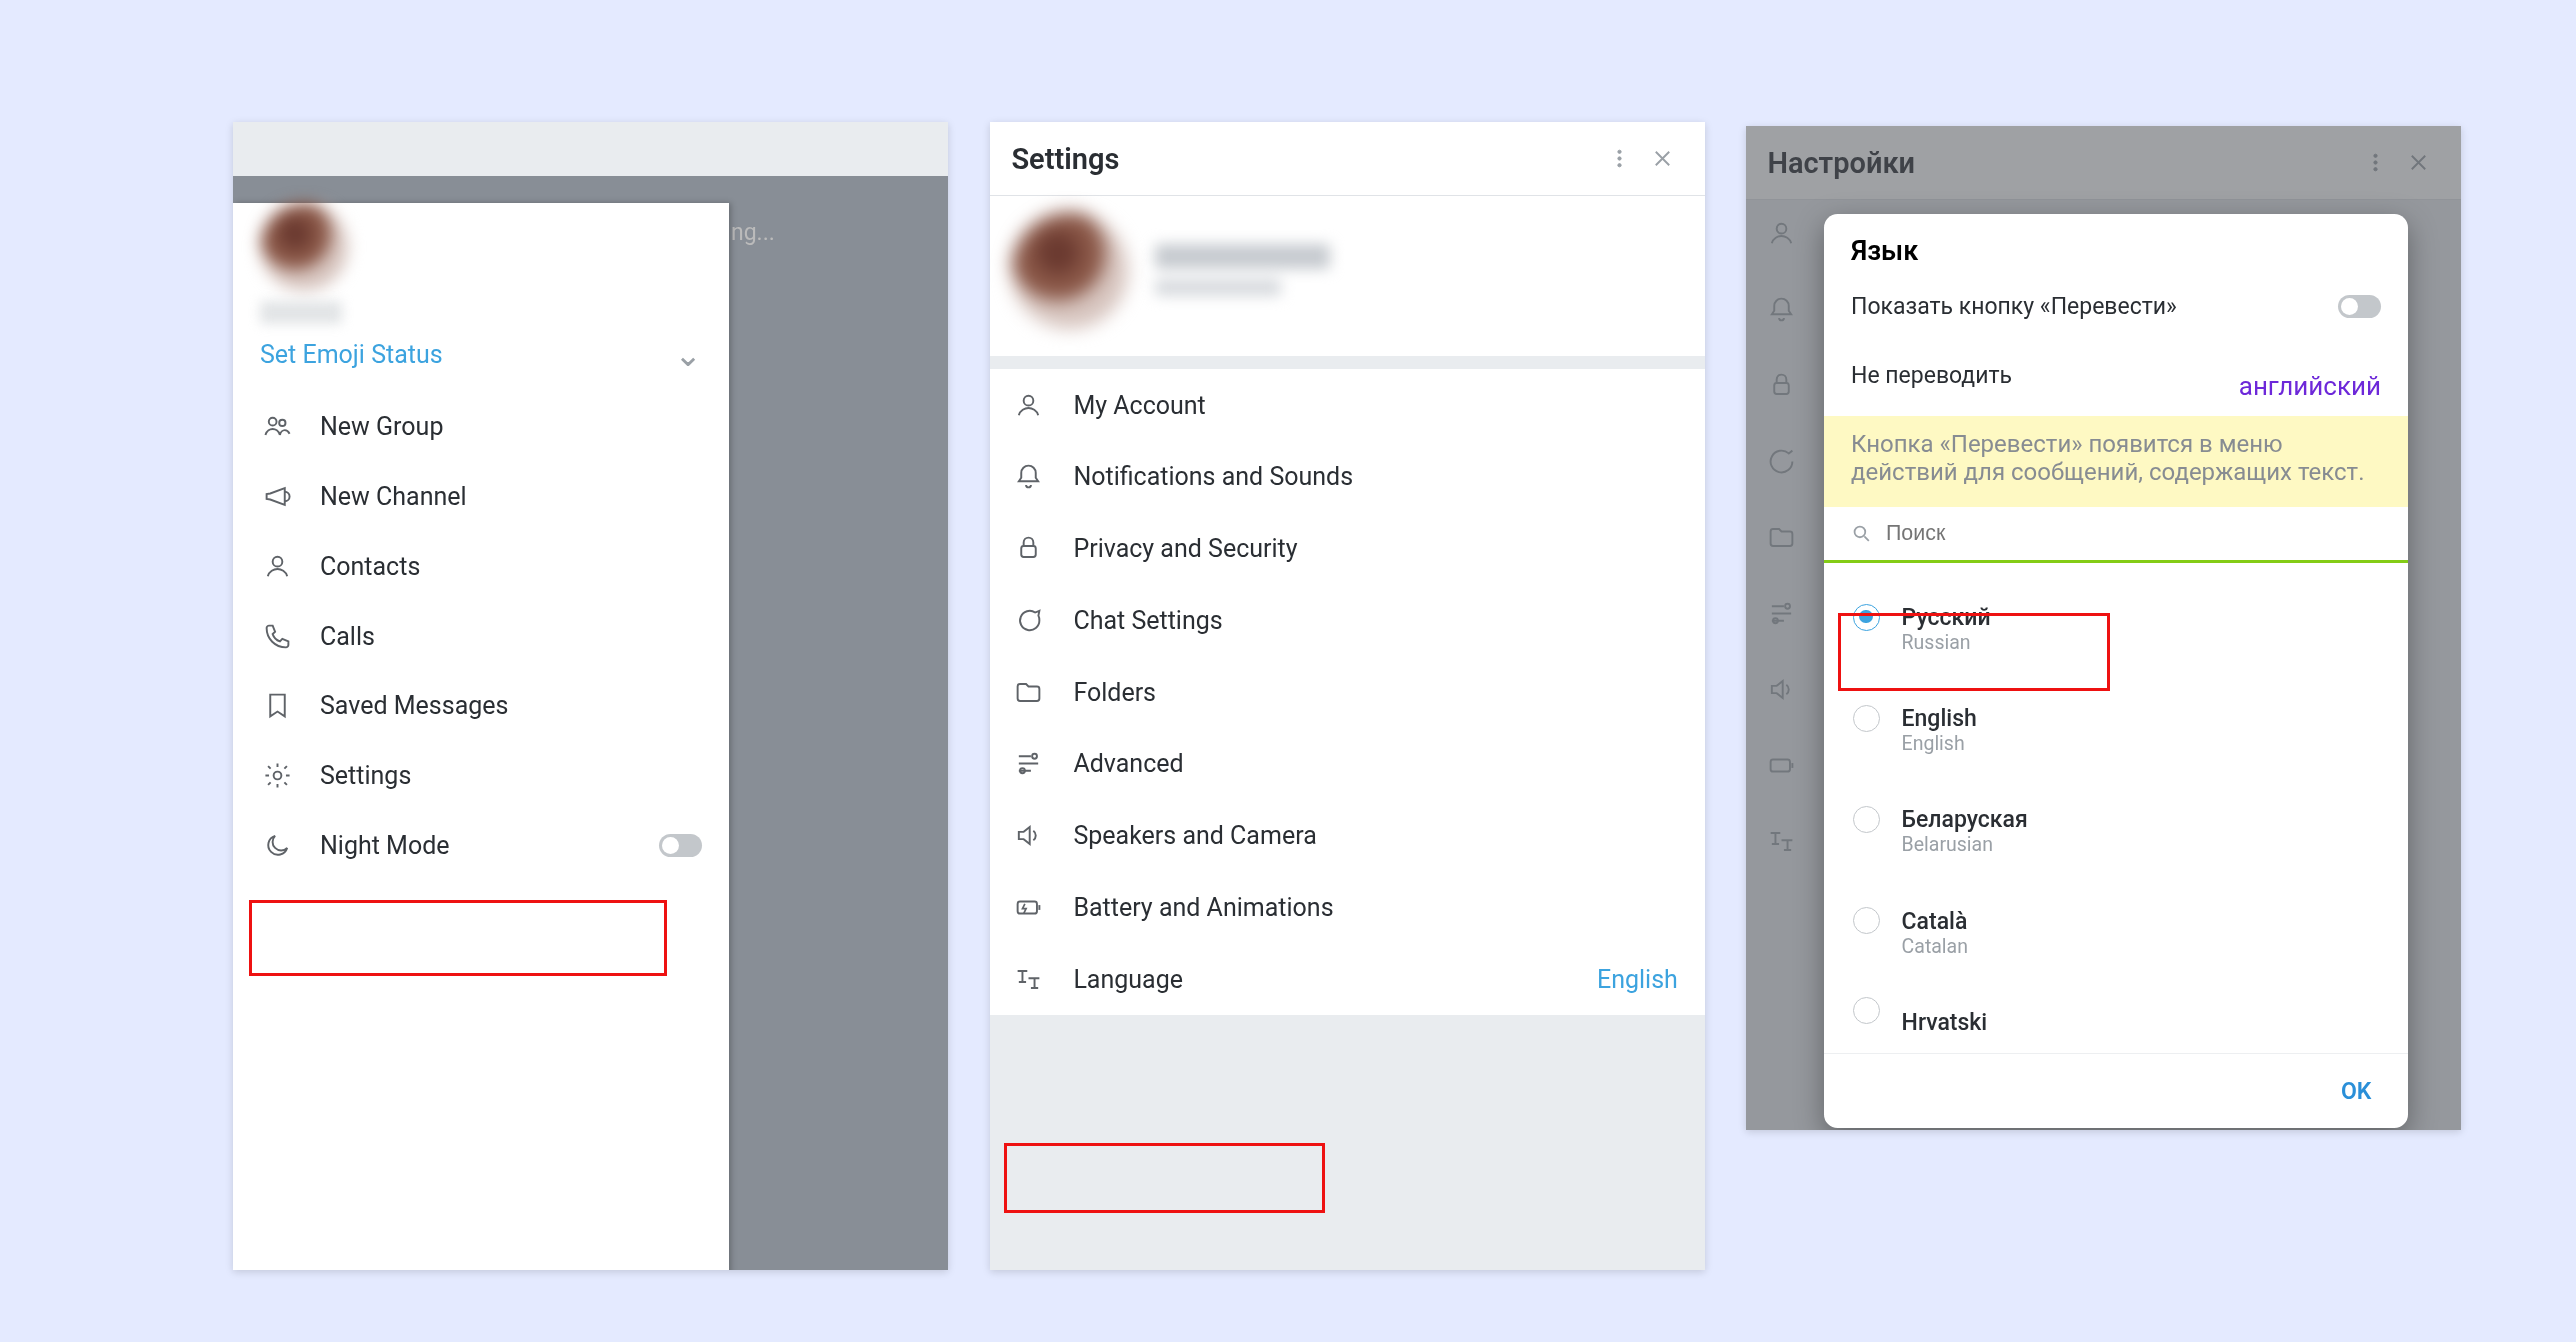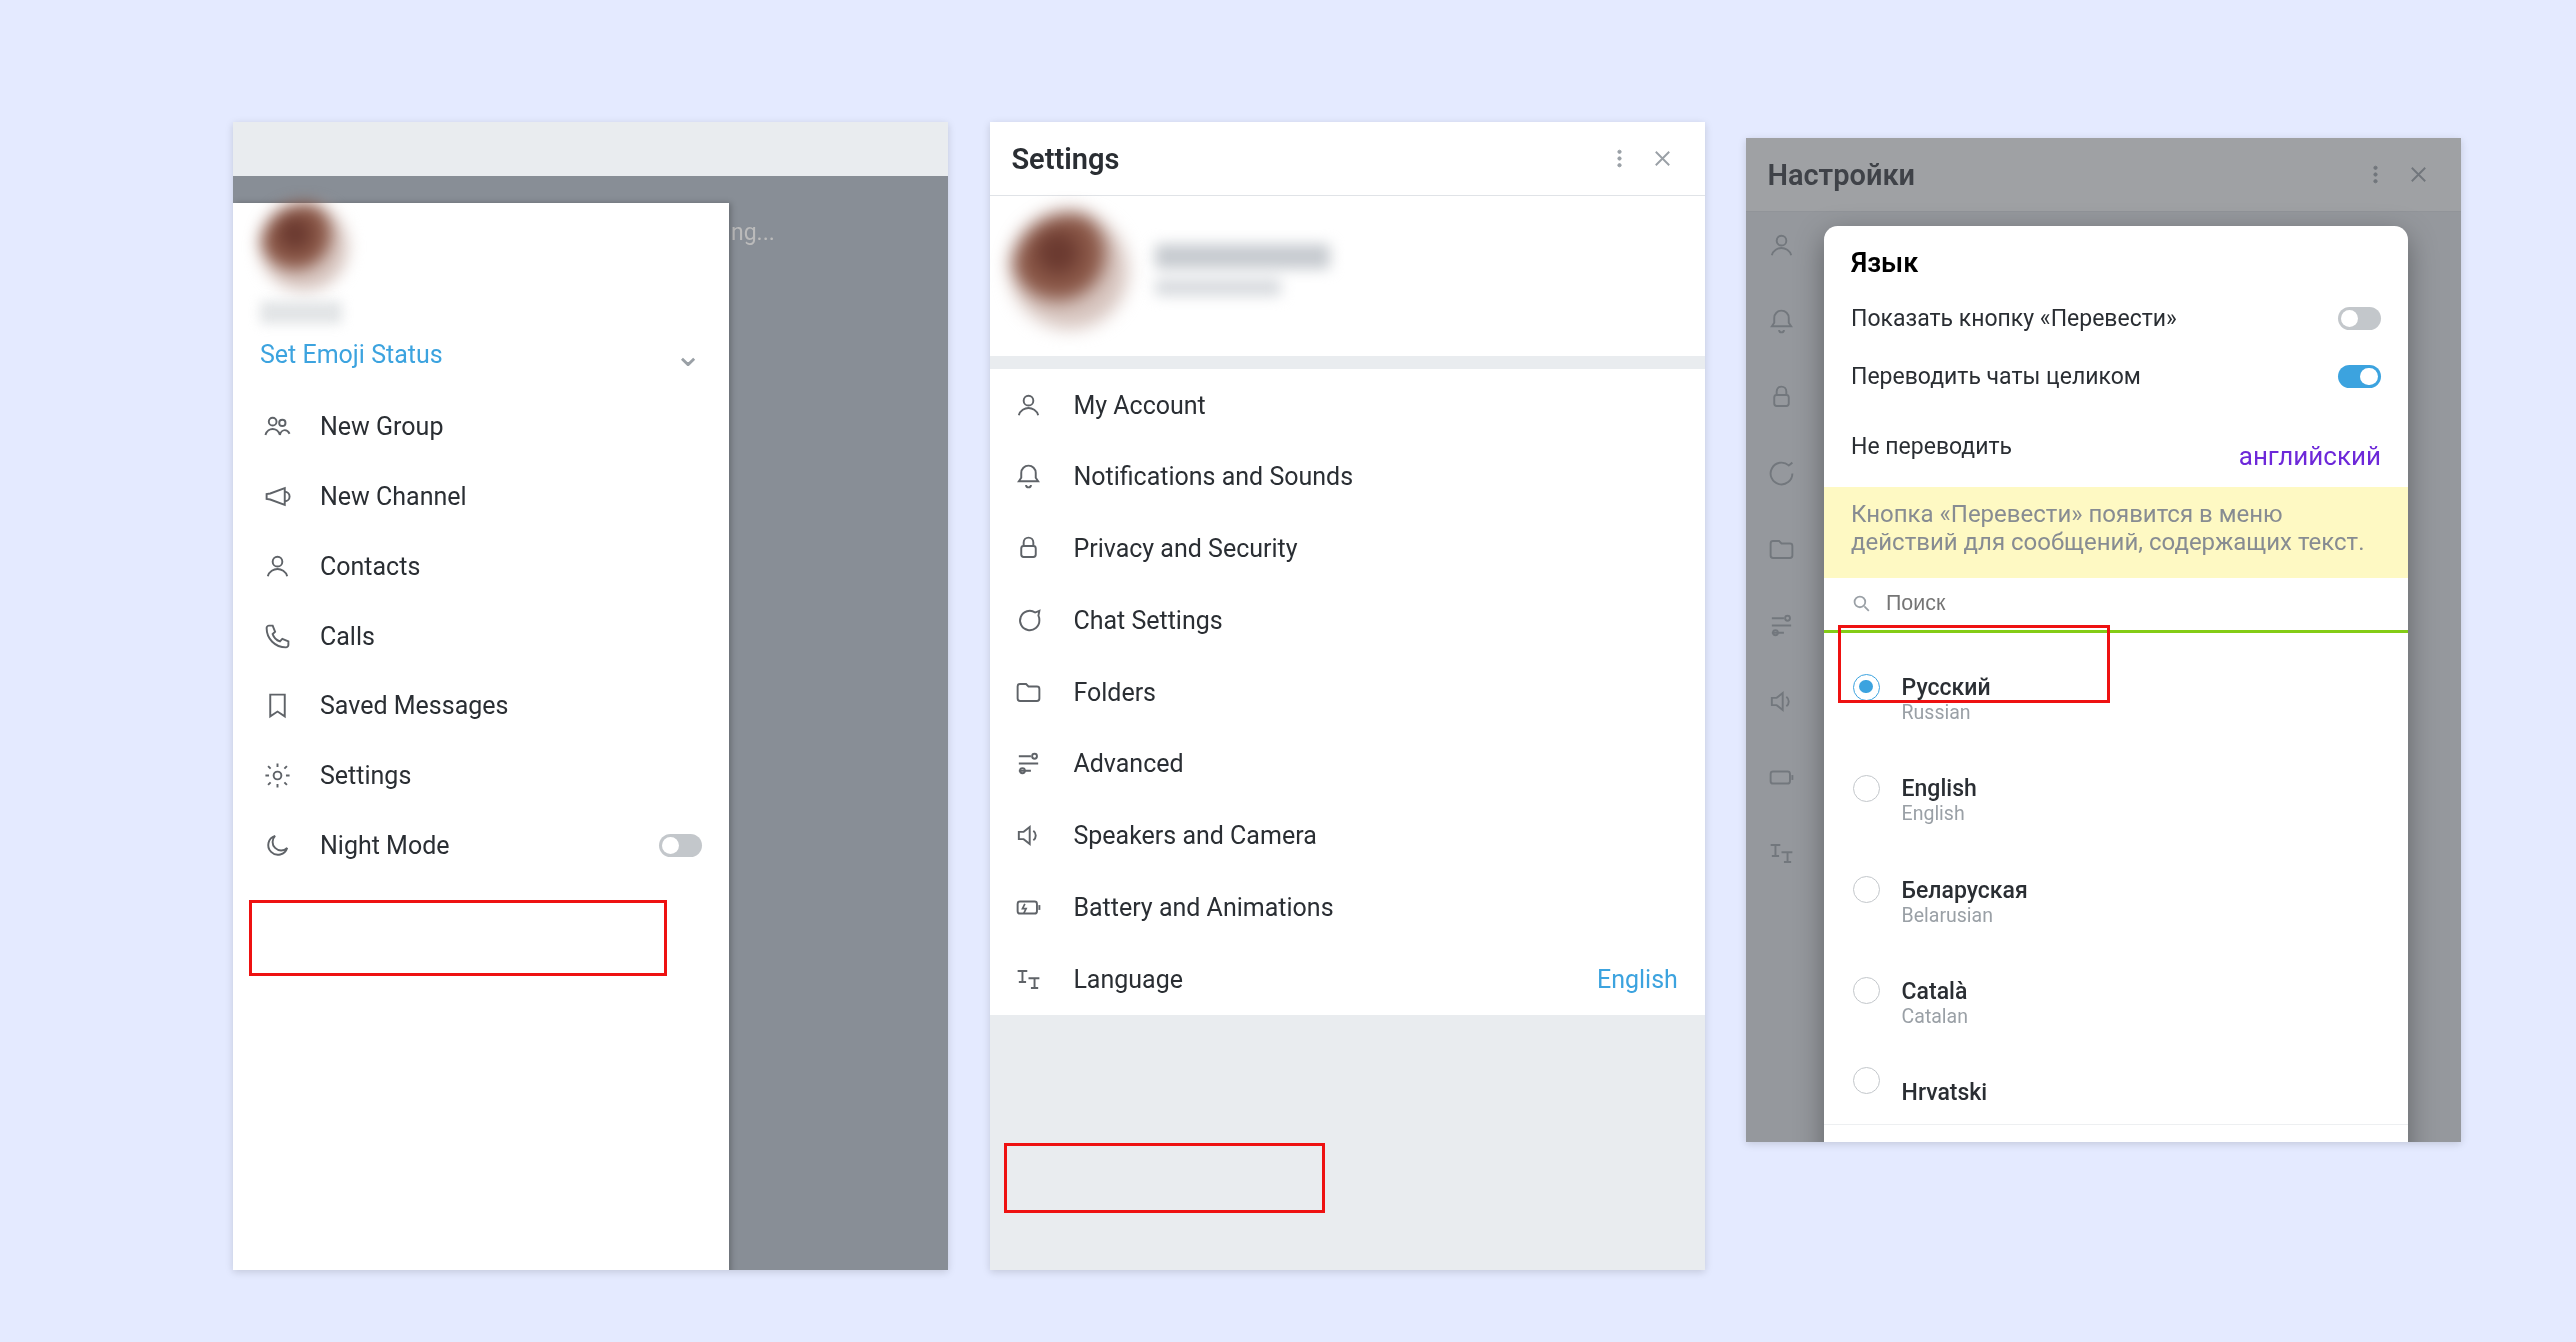--- a/index.html
+++ b/index.html
@@ -117,21 +117,21 @@
     display:flex; align-items:center;
     padding: 21.4px 21.4px; font-size:25px; color:#2a2e33;
     cursor:pointer;
   }
   .s-item .icon { width:35px; margin-right:27px; color:#5f6368; display:flex;justify-content:center;}
   .s-item svg { width:29px;height:29px;stroke:#5f6368;fill:none;stroke-width:1.6;}
   .s-item .value { margin-left:auto; color:#3ca3df; font-size:25px; padding-right:5.8px;}
 
   
   .p3 {
-    left: 1746px; top: 138px; width: 715px; height: 1004px;
+    left: 1746px; top: 126px; width: 715px; height: 1004px;
     overflow:hidden;
   }
   .p3-overlay{
     position:absolute; inset:0;
     background: rgba(80,84,90,.55);
   }
   .p3-bg .p2-header { filter: none; }
   .p3-bg { position:absolute; inset:0; background:#e9ecef; }
   .p3-bg .p2-title{color:#2a2e33;}
   .lang-card{
@@ -448,24 +448,20 @@
           </svg>
       </div>
     </div>
     <div class="p3-overlay"></div>
 
     <div class="lang-card">
       <div class="lc-head">Язык</div>
       <div class="lc-row">
         <span>Показать кнопку «Перевести»</span>
         <span class="toggle"></span>
-      </div>
-      <div class="lc-row">
-        <span>Переводить чаты целиком</span>
-        <span class="toggle on"></span>
       </div>
       <div class="lc-row">
         <span>Не переводить</span>
         <span class="lc-link">английский</span>
       </div>
       <div class="lc-note">Кнопка «Перевести» появится в меню действий для сообщений, содержащих текст.</div>
       <div class="lc-search">
         <svg viewBox="0 0 24 24">
             <circle cx="10" cy="10" r="6"></circle>
             <path d="M20 20l-5-5"></path>

